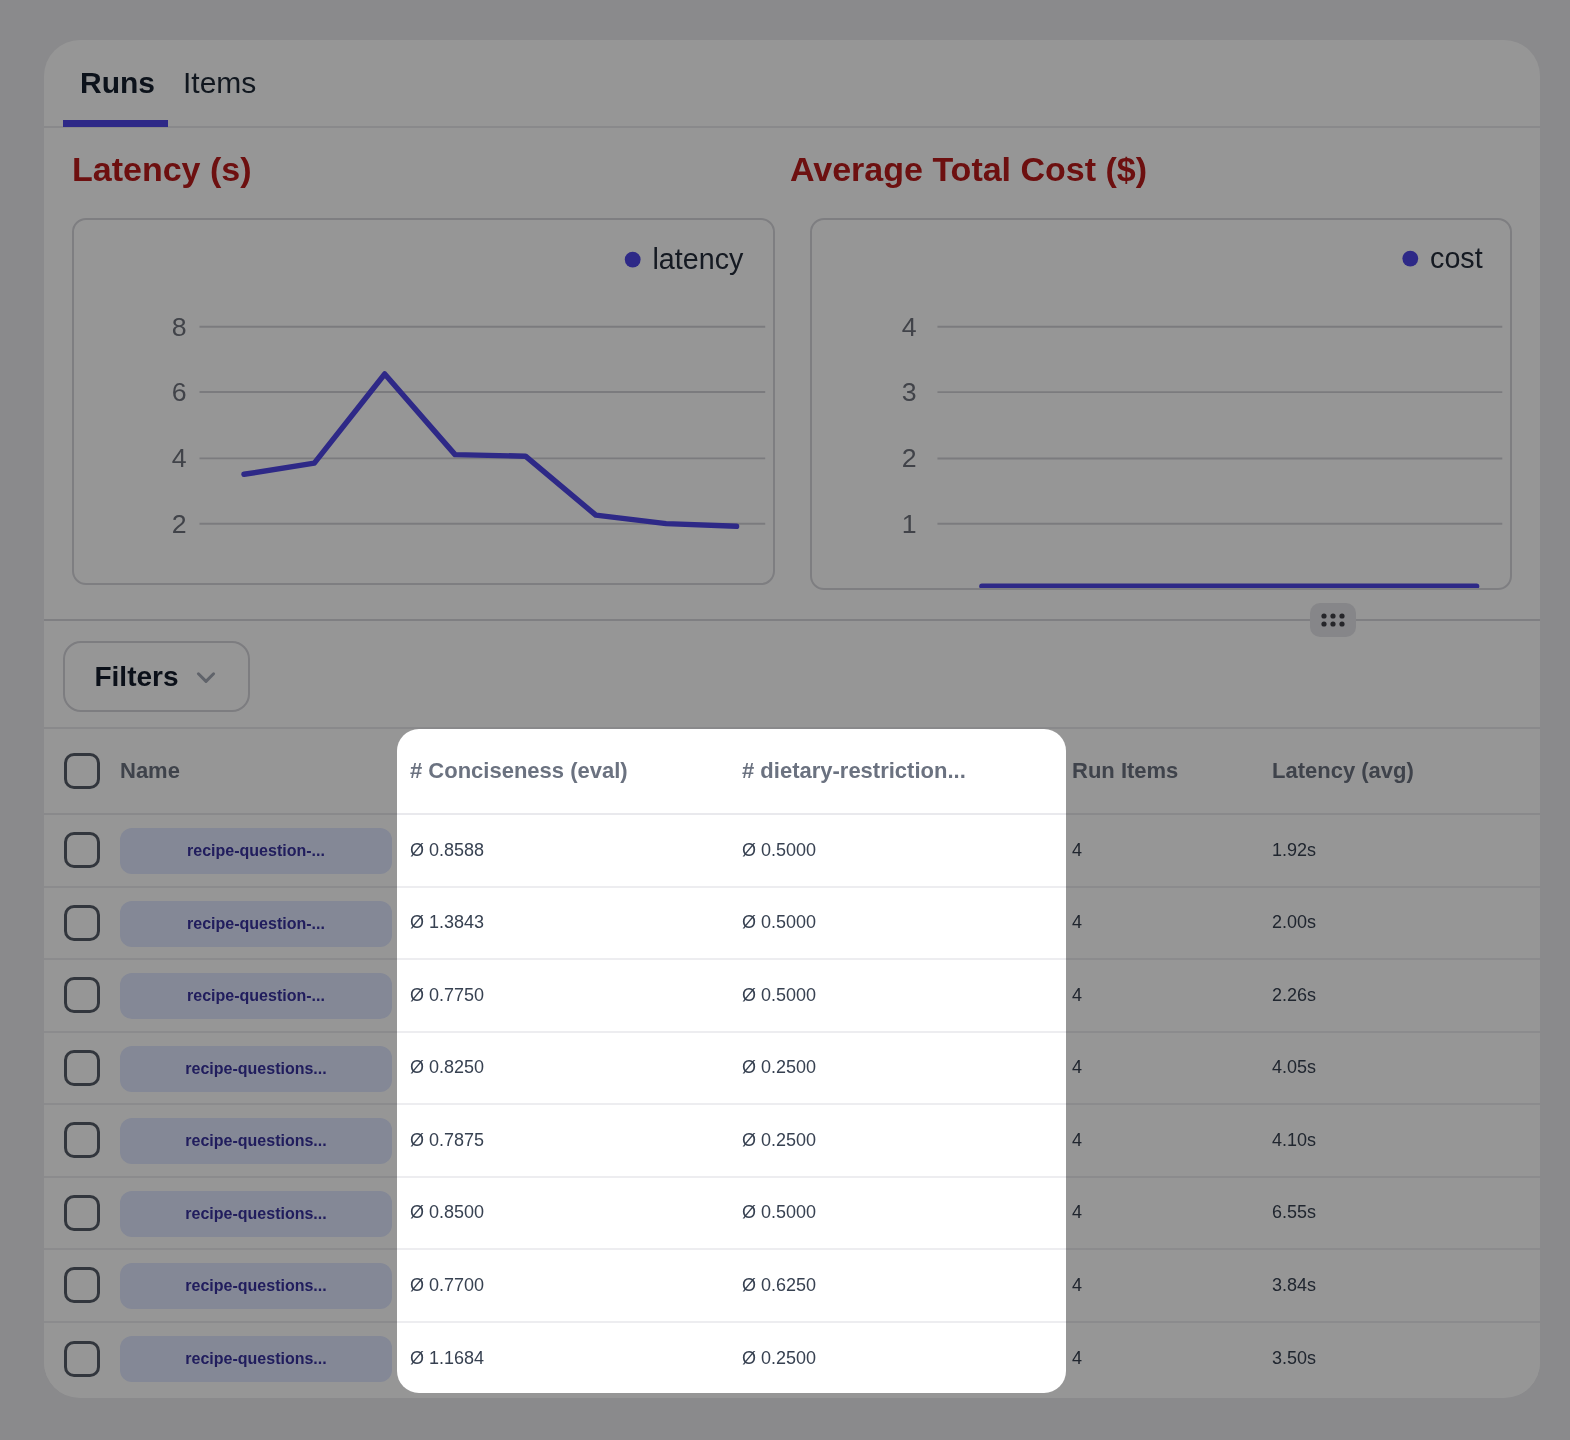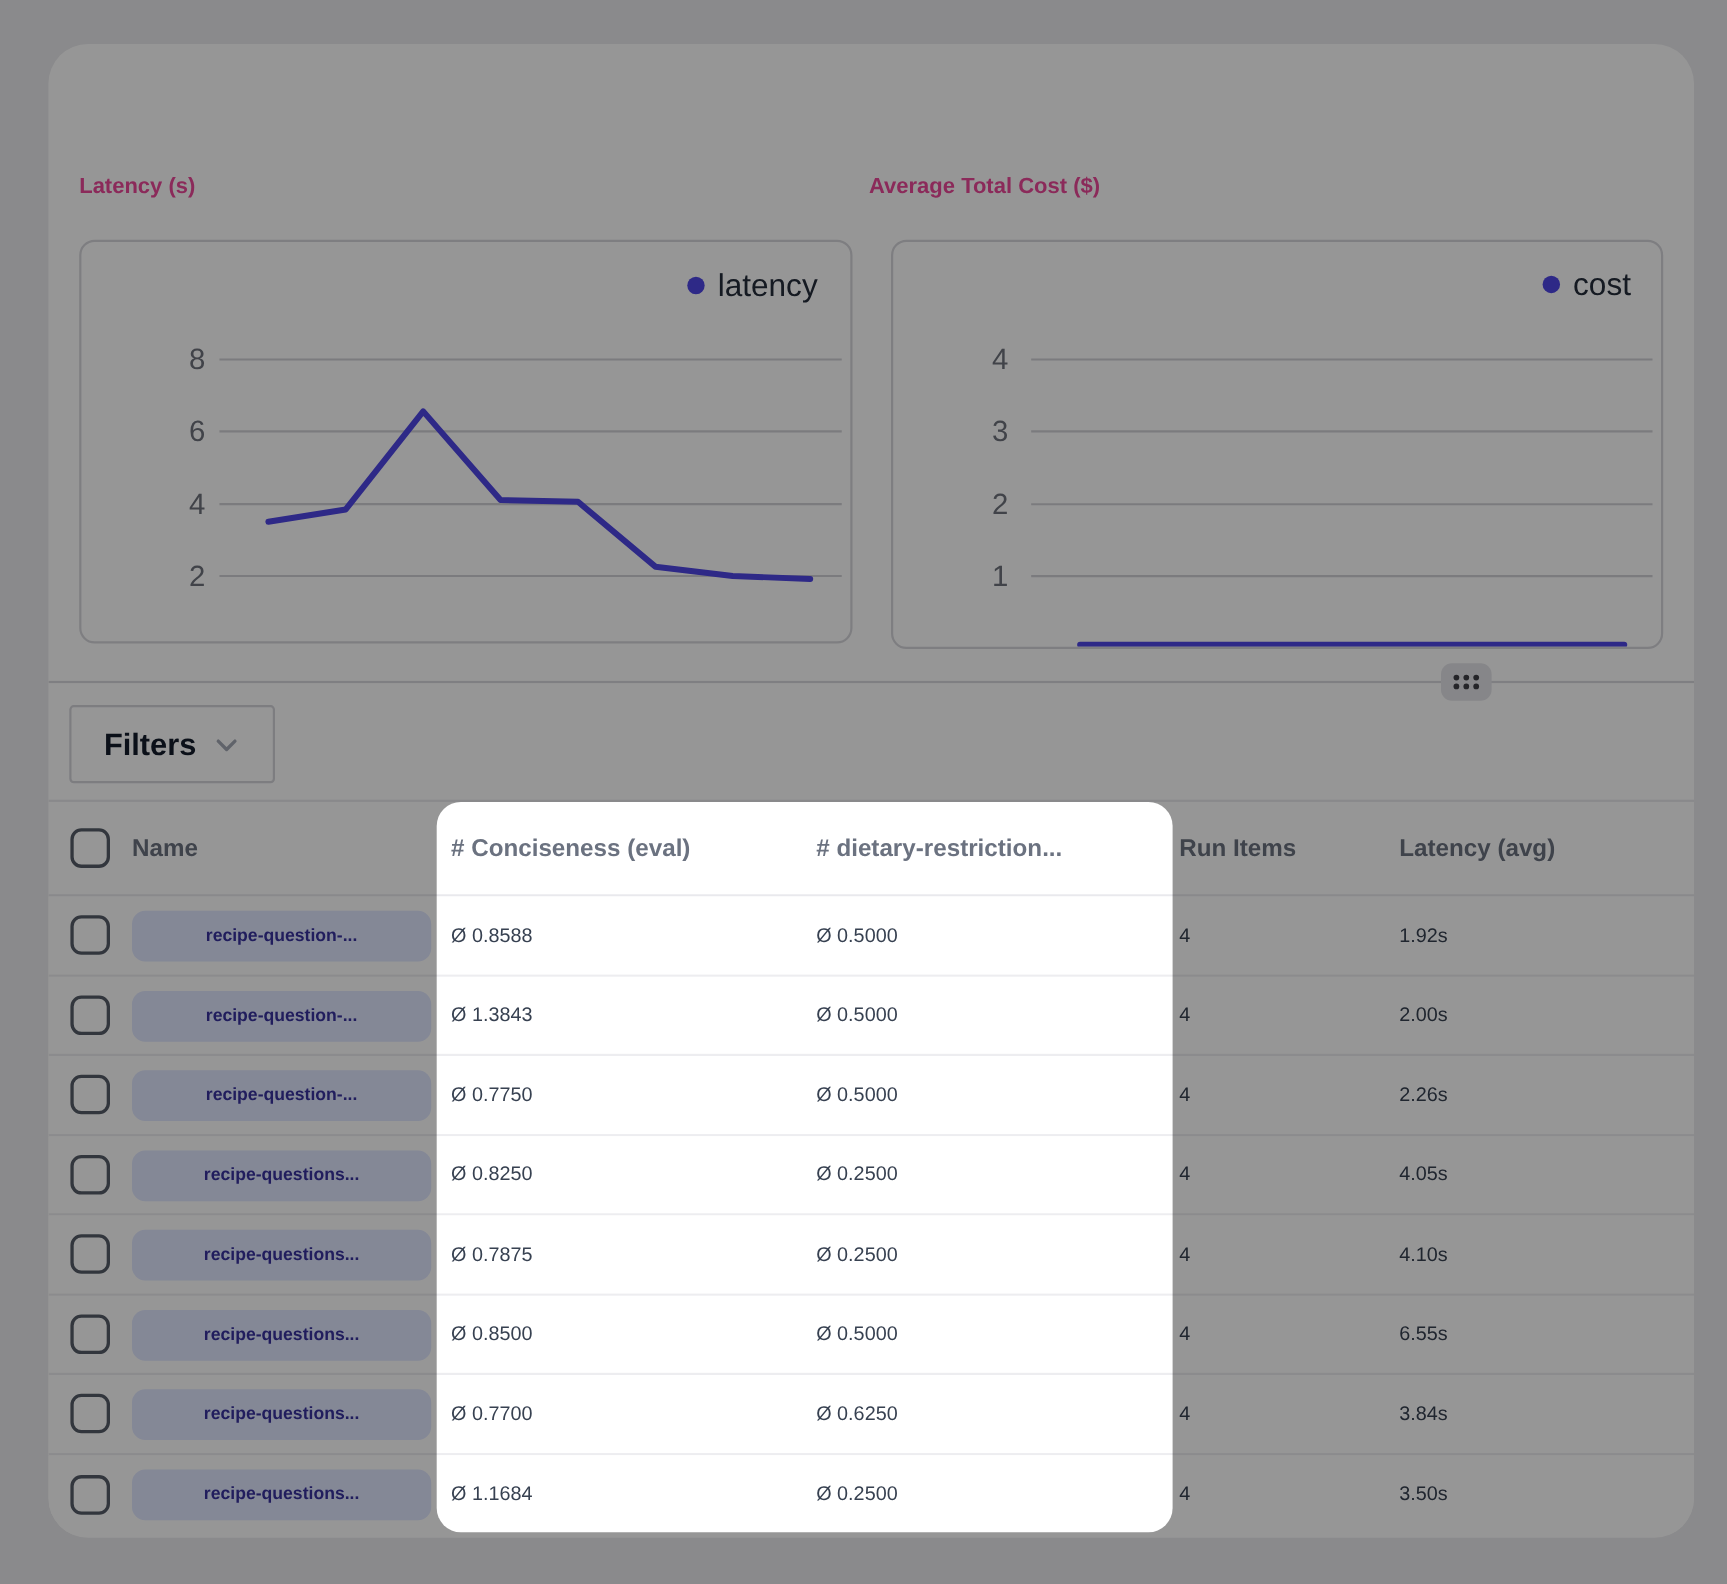--- a/index.html
+++ b/index.html
@@ -15,21 +15,21 @@
             border-bottom:2px solid #e9e9ed; }
   .tab { position:absolute; top:0; height:86px; display:flex; align-items:center;
          font-size:30px; color:#1d2836; cursor:pointer; }
   .tab-runs { left:36px; font-weight:600; color:#16202e; }
   .tab-items { left:139px; font-weight:500; }
   .tab-underline { position:absolute; left:19px; top:80px; width:105px; height:7px;
                    background:var(--accent); }
 
   
   .chart-title { position:absolute; height:40px; display:flex; align-items:center;
-                 font-size:20px; font-weight:700; color:#ec4899; top:109px;text-align:center; }
+                 font-size:34px; font-weight:700; color:#b91c1c; top:109px;text-align:center; }
   .chart-title-latency { left:28px; }
   .chart-title-cost { left:746px; }
   .chart-box { position:absolute; top:178px; border:2px solid #d7d7dc; border-radius:14px;
                background:#fff; overflow:hidden; }
   .chart-box-latency { left:28px; width:703px; height:367px; }
   .chart-box-cost { left:766px; width:702px; height:372px; }
   .chart-box svg { display:block; width:100%; height:100%; }
   .gridline { stroke:#d2d2d7; stroke-width:2; }
   .tick { font-size:27px; fill:#6f737d; }
   .legend-text { font-size:29px; font-weight:500; fill:#252d3b; }
@@ -39,21 +39,21 @@
 
   
   .panel-divider { position:absolute; left:0; top:579px; width:100%; height:2px;
                    background:#d8d8dd; }
   .grip { position:absolute; left:1266px; top:563px; width:46px; height:34px;
           border-radius:10px; background:#e4e4e9; cursor:grab;
           display:flex; align-items:center; justify-content:center; }
 
   
   .filters-btn { position:absolute; left:19px; top:601px; width:187px; height:71px;
-                 border:2px solid #d4d4da; border-radius:4px; background:#fff;
+                 border:2px solid #d4d4da; border-radius:18px; background:#fff;
                  display:flex; align-items:center; justify-content:center; gap:14px;
                  cursor:pointer; }
   .filters-btn .lbl { font-size:28px; font-weight:600; color:#141c2b; }
 
   
   .table { position:absolute; left:0; top:687px; width:100%;
            border-top:2px solid #e9e9ed; }
   .thead { position:relative; height:86px; border-bottom:2px solid #e9e9ed; }
   .trow { position:relative; height:72.5px; border-bottom:2px solid #ededf0;
           background:#fff; }
@@ -78,20 +78,25 @@
   
   .spotlight { position:absolute; left:397px; top:729px; width:669px; height:664px;
                border-radius:22px; box-shadow:0 0 0 2500px rgba(0,0,0,0.41);
                pointer-events:none; z-index:50; }
 </style>
 </head>
 <body>
 
 <div class="card">
 
+  <div class="tabbar">
+    <div class="tab tab-runs">Runs</div>
+    <div class="tab tab-items">Items</div>
+    <div class="tab-underline"></div>
+  </div>
 
   <div class="chart-title chart-title-latency">Latency (s)</div>
   <div class="chart-title chart-title-cost">Average Total Cost ($)</div>
 
   <div class="chart-box chart-box-latency">
     <svg viewBox="0 0 703 367">
       <line class="gridline" x1="125" y1="108" x2="697" y2="108"></line>
       <line class="gridline" x1="125" y1="174" x2="697" y2="174"></line>
       <line class="gridline" x1="125" y1="241" x2="697" y2="241"></line>
       <line class="gridline" x1="125" y1="307" x2="697" y2="307"></line>

